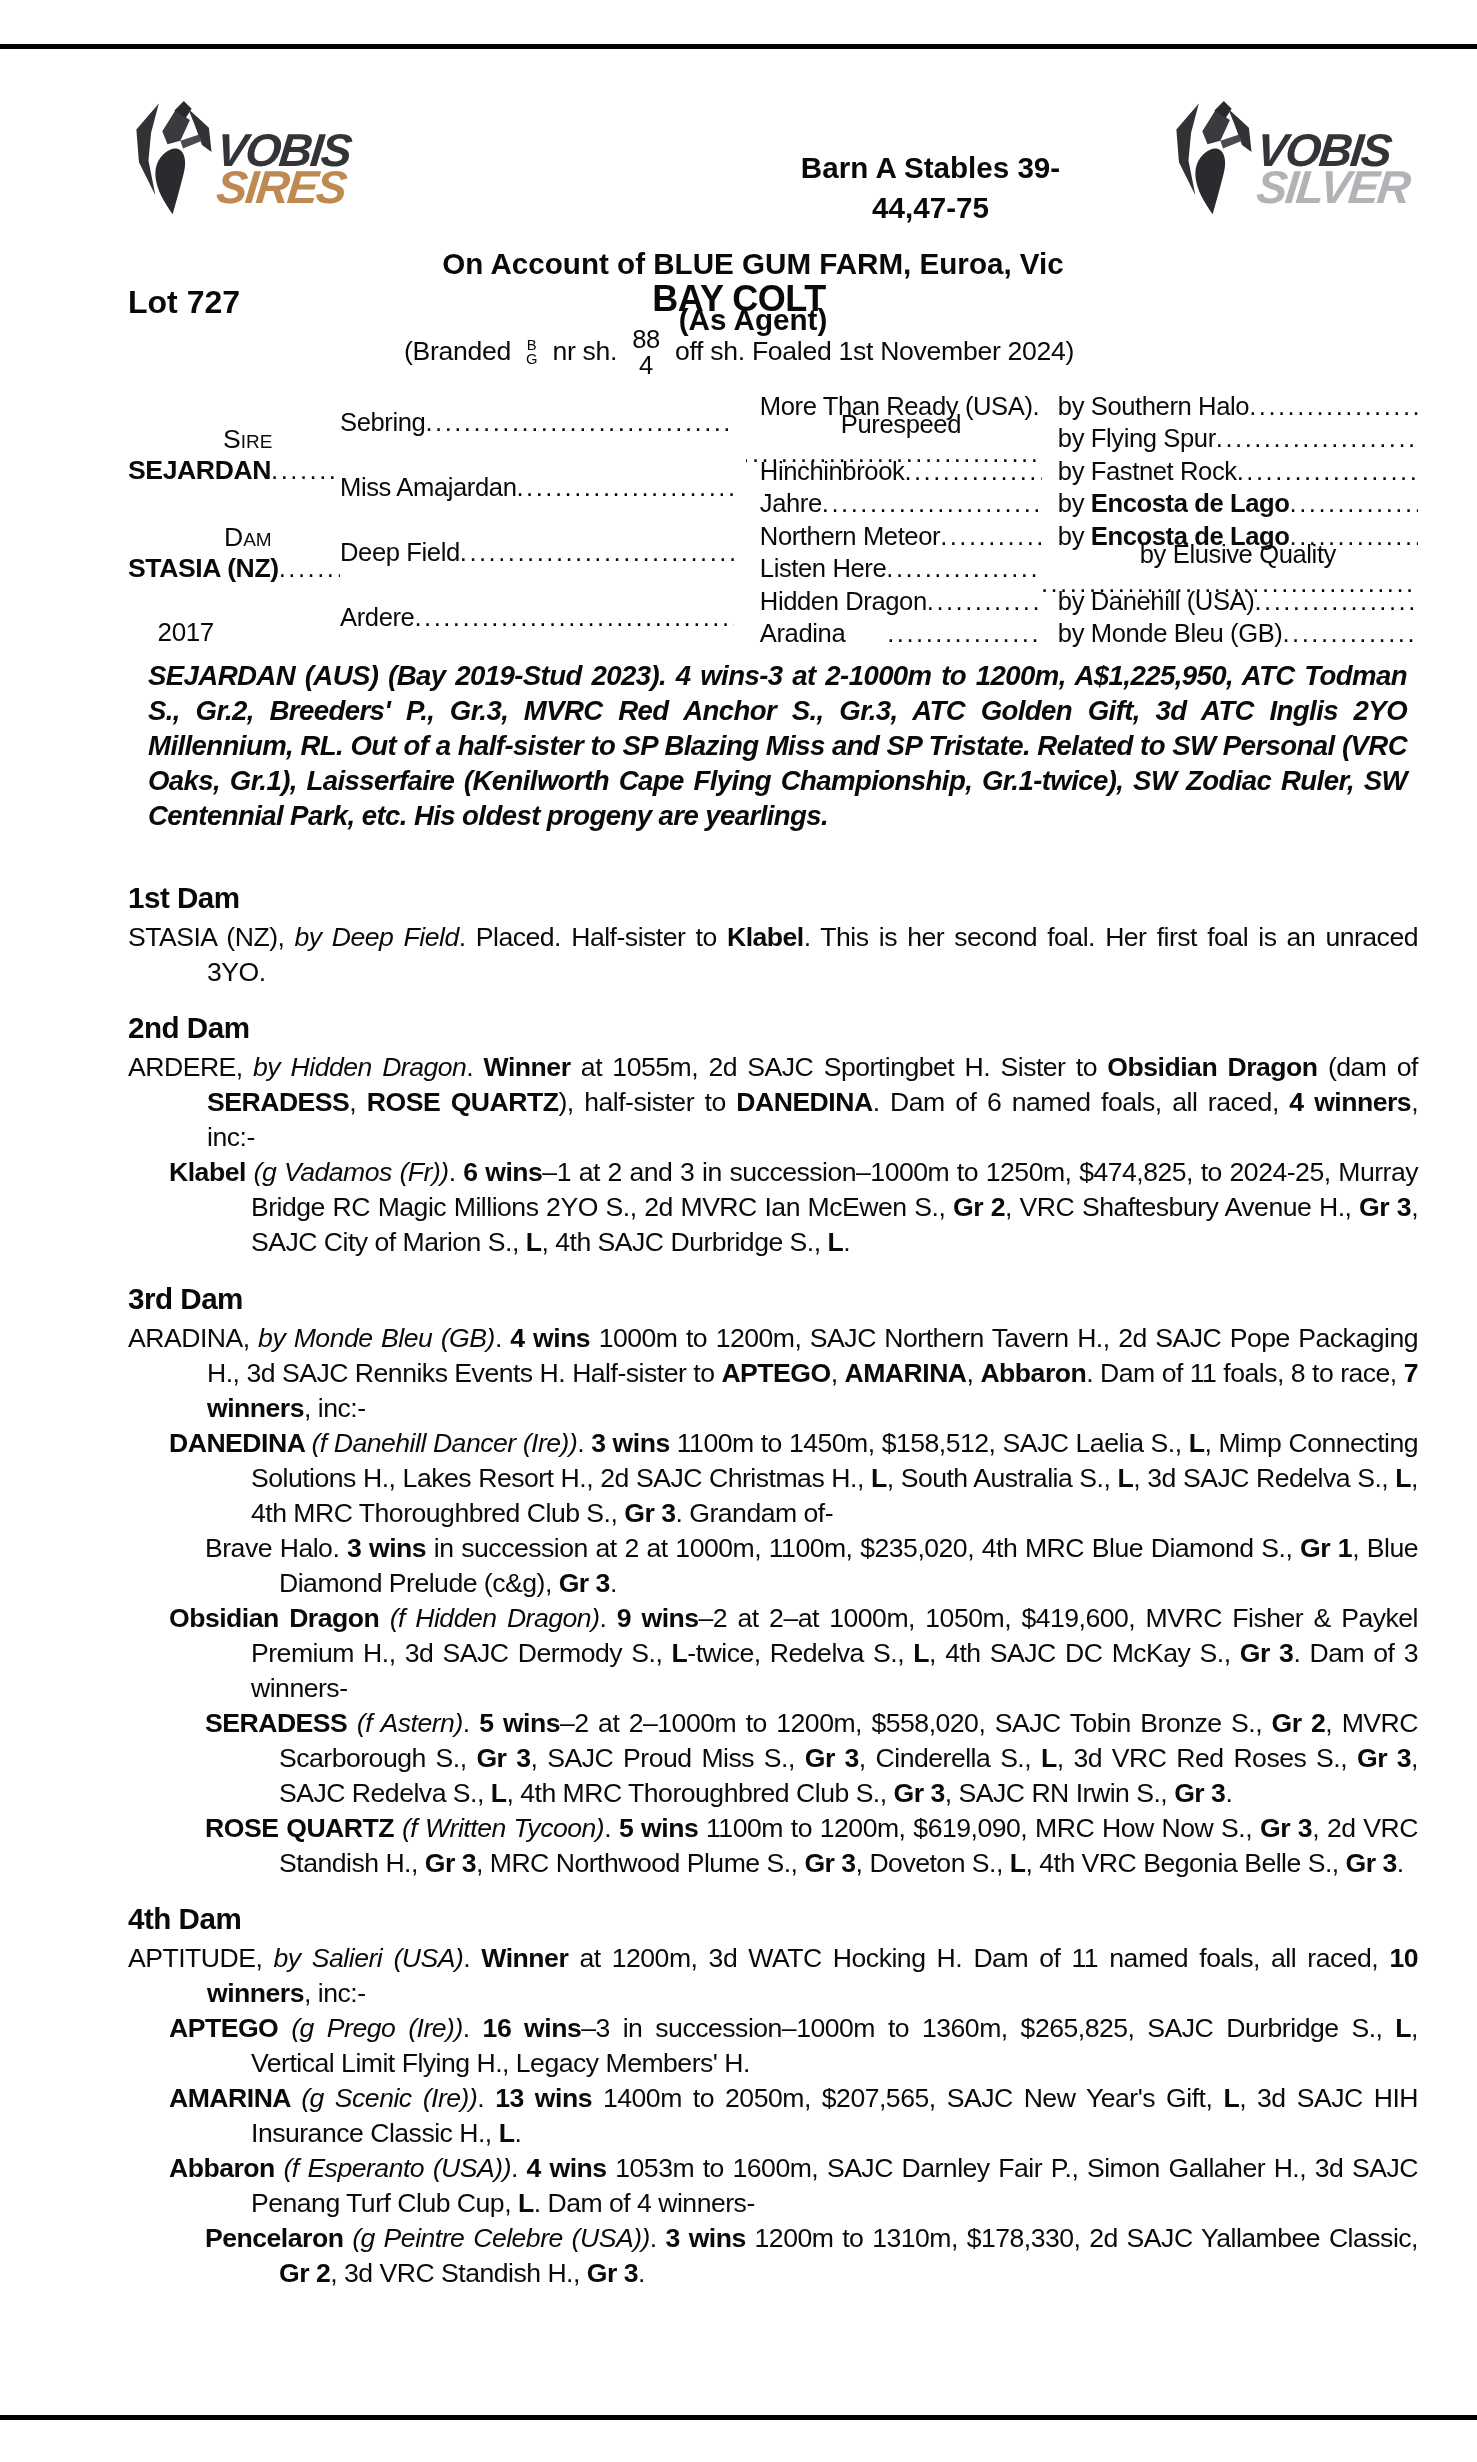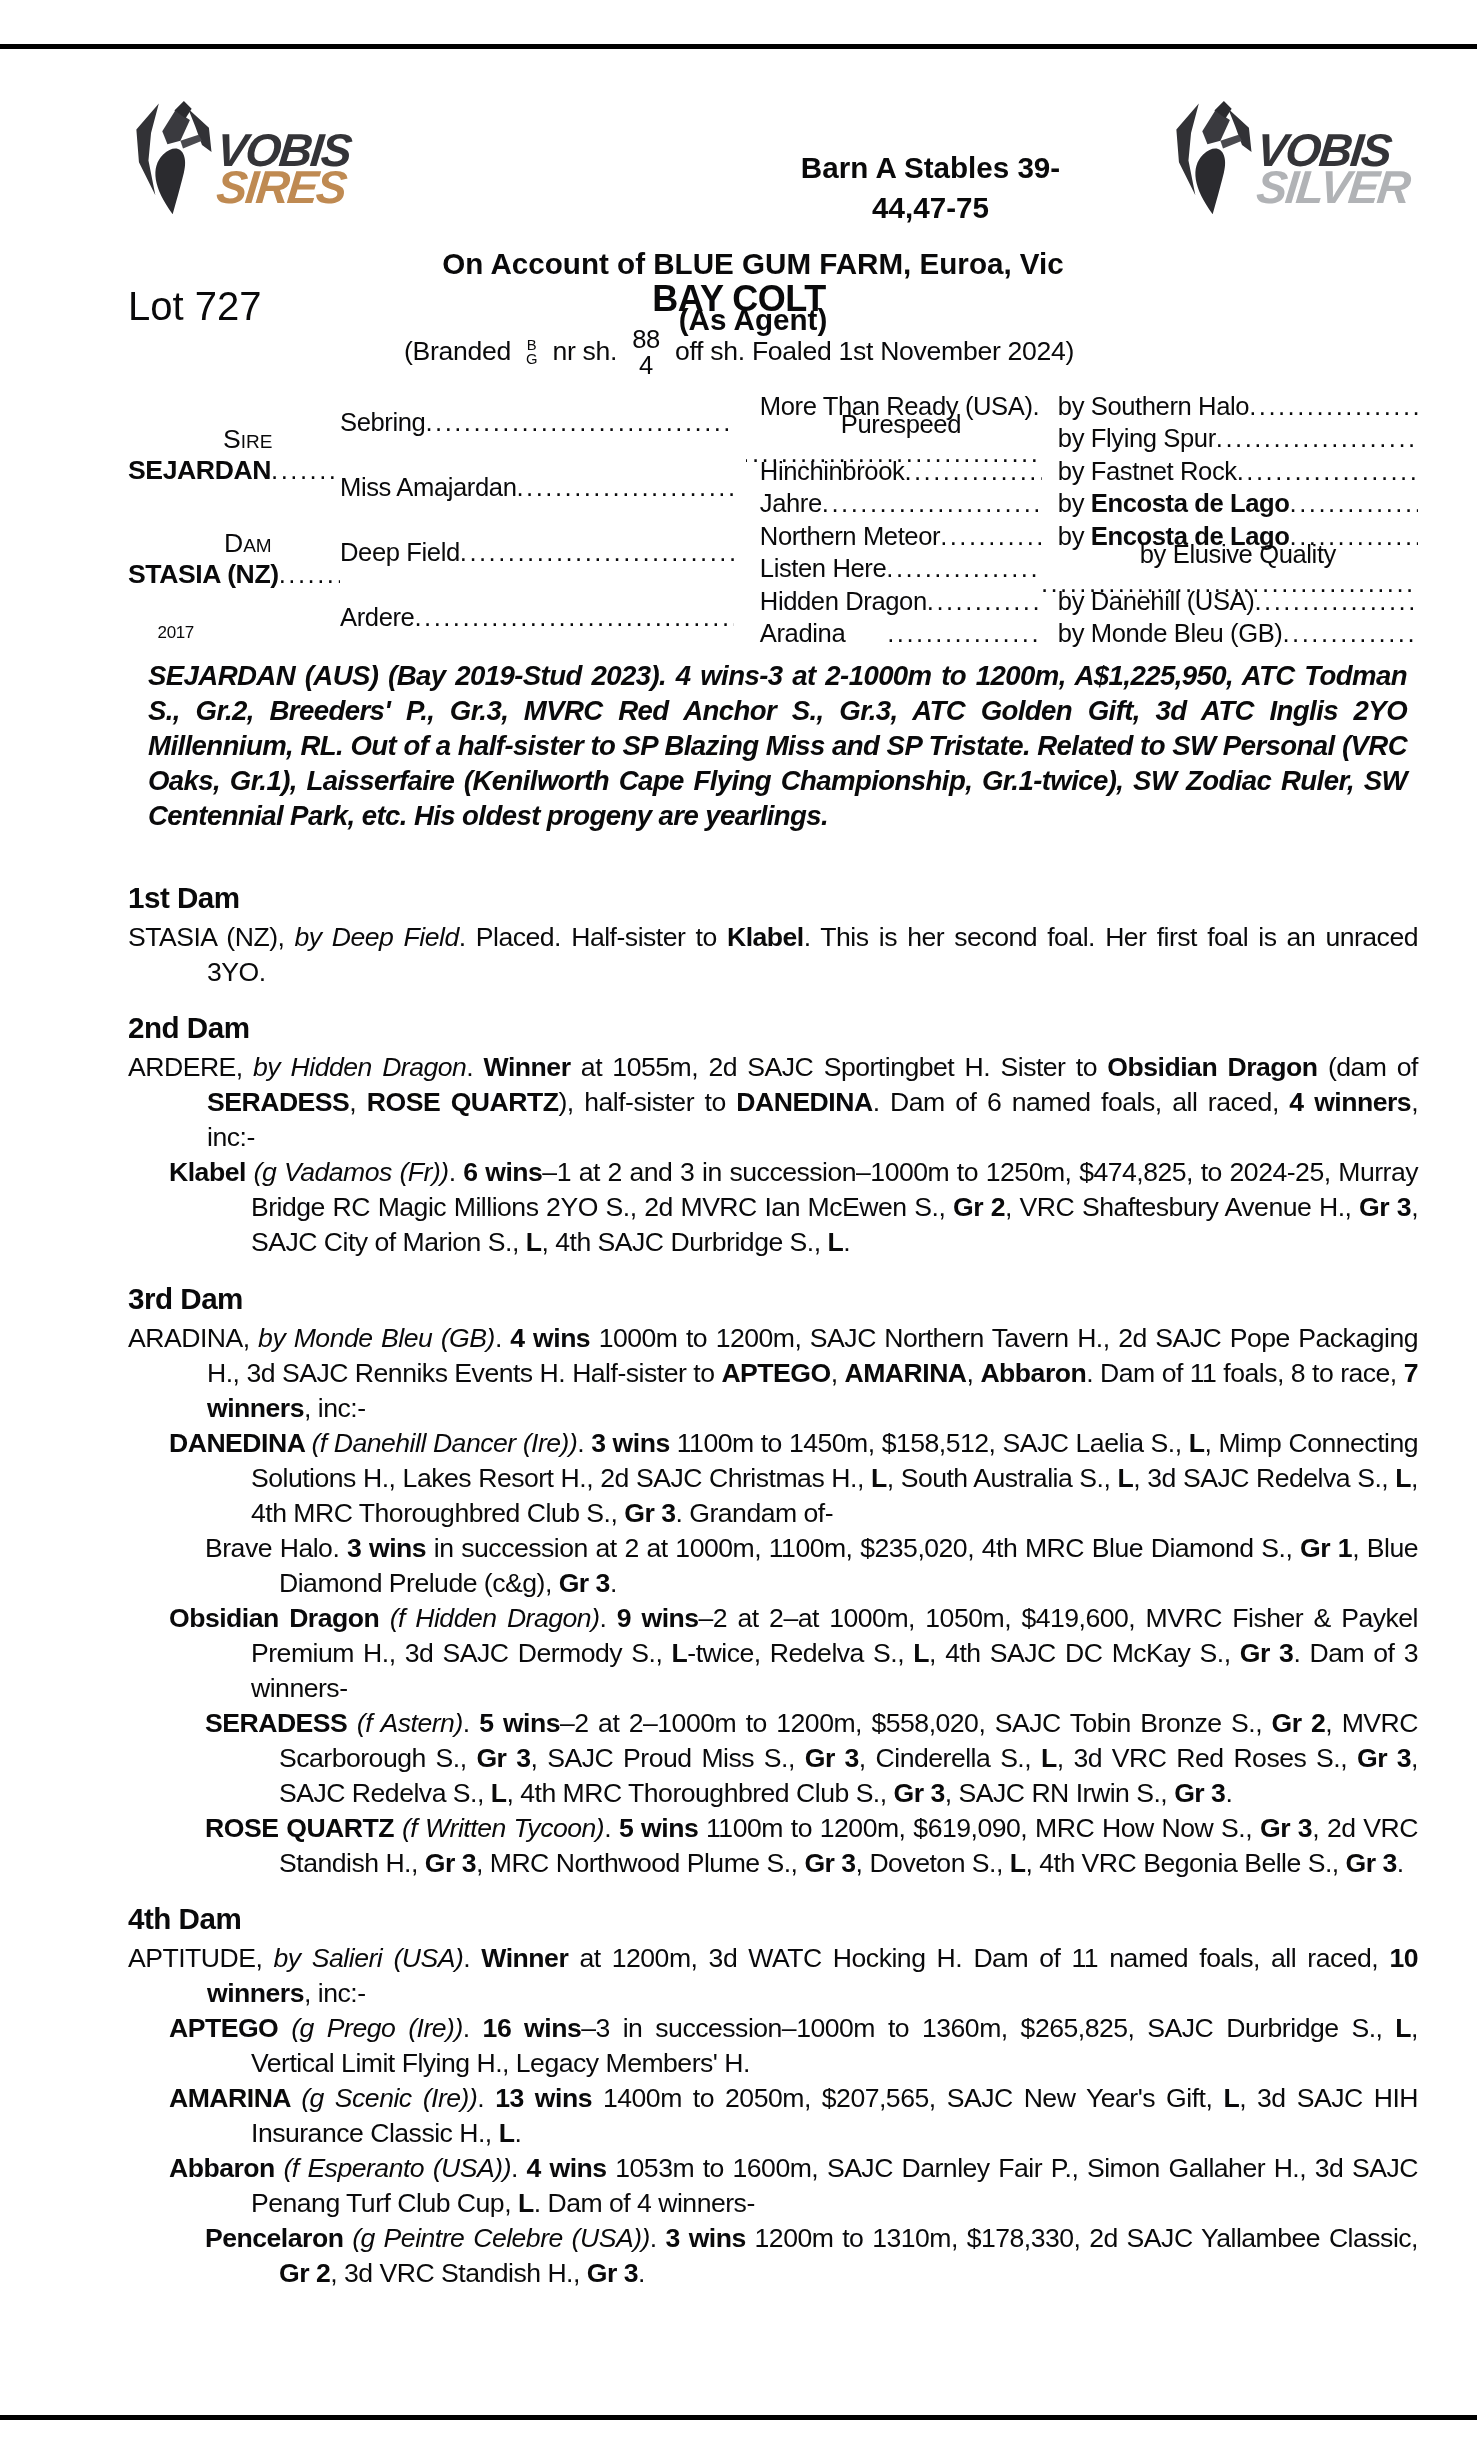--- a/index.html
+++ b/index.html
@@ -23,40 +23,40 @@
   .logo-bottom{font-style:italic; font-weight:bold; font-size:46px; line-height:43px;
             letter-spacing:-2px; transform:skewX(-6deg); margin-top:-5.9px;}
   .logo-bottom.sires{color:var(--sires_accent,#bf8a52);}
   .logo-bottom.silver{color:var(--silver_accent,#b1b3b6);}
   .mast-center{flex:1; font-weight:bold; font-size:29.6px; line-height:40px; padding-top:49px;}
   .mast-line1{text-align:center; padding-left:355px;}
   .mast-line2,.mast-line3{text-align:center;margin-top:16px;}
 
   
   .lot-row{position:absolute; top:278px; left:0; right:0; height:49px;}
-  .lot{position:absolute; left:128px; top:5.9px; font-weight:normal; font-size:40px;}
+  .lot{position:absolute; left:128px; top:5.9px; font-weight:bold; font-size:32px;}
   .colt-title{text-align:center; font-weight:bold; font-size:36px; letter-spacing:-0.5px;}
   .branded-row{position:absolute; top:327px; left:0; right:0; text-align:center;
                font-size:26.6px; letter-spacing:-0.3px;}
   .stack{display:inline-flex; flex-direction:column; align-items:center; vertical-align:middle;
          line-height:1; margin:0 7.9px;}
   .stack.brand{font-size:14.8px; letter-spacing:0;}
   .stack.brand span{line-height:13.8px;}
   .stack.num{font-size:25.6px;}
   .stack.num span{line-height:25.6px;}
 
   
   .ped{position:absolute; top:390px; left:128px; width:1290px;
        display:grid; grid-template-columns:212px 406px 296px 1fr;
        grid-auto-rows:32.5px; font-size:25.6px; letter-spacing:-0.4px; align-items:center;}
   .pgroup{display:flex; flex-direction:column; justify-content:center; align-self:stretch;}
   .plabel{font-variant:small-caps; font-size:26.6px; padding-left:27.6px; letter-spacing:0;text-align:center;}
   .pnamerow{display:flex; align-items:baseline; overflow:hidden;}
   .pname{font-weight:bold; font-size:26.6px; white-space:nowrap;}
-  .pyear{padding-left:29.6px; font-size:17px;margin-top:33px;}
+  .pyear{padding-left:29.6px; font-size:26px;margin-top:33px;}
   .pcell{display:flex; align-items:center; overflow:hidden; align-self:center;}
   .g2{padding-right:11.8px;}
   .g3{padding-left:13.8px;}
   .gby{padding-left:15.8px;}
   .ptxt{white-space:nowrap;}
   .dots{flex:1 1 auto; overflow:hidden; white-space:nowrap;}
   .dots::before{content:"....................................................................."; letter-spacing:2.5px;}
 
   
   .blurb{position:absolute; top:658px; left:148px; width:1259px;

